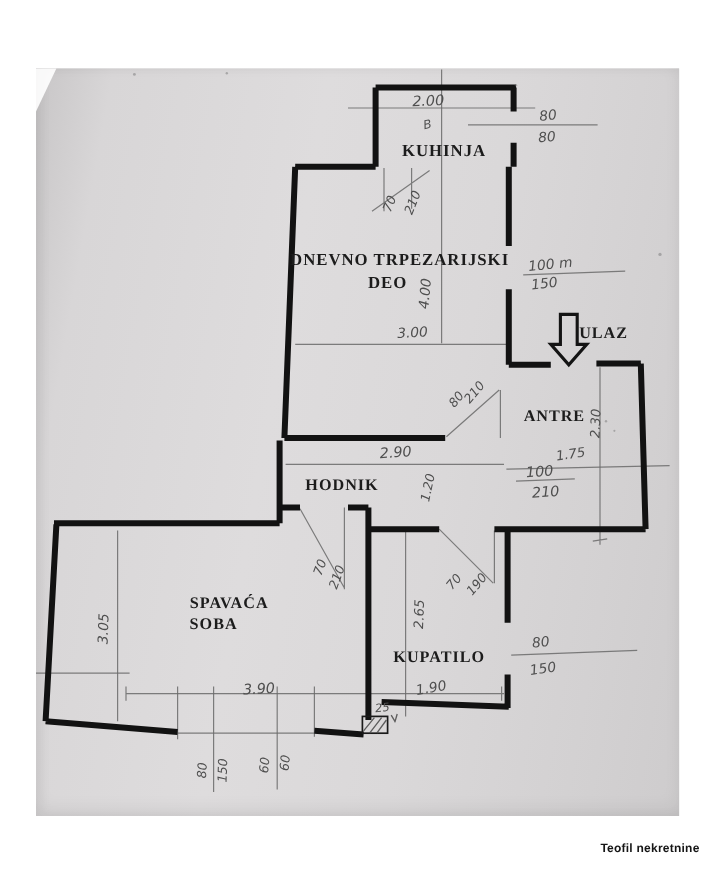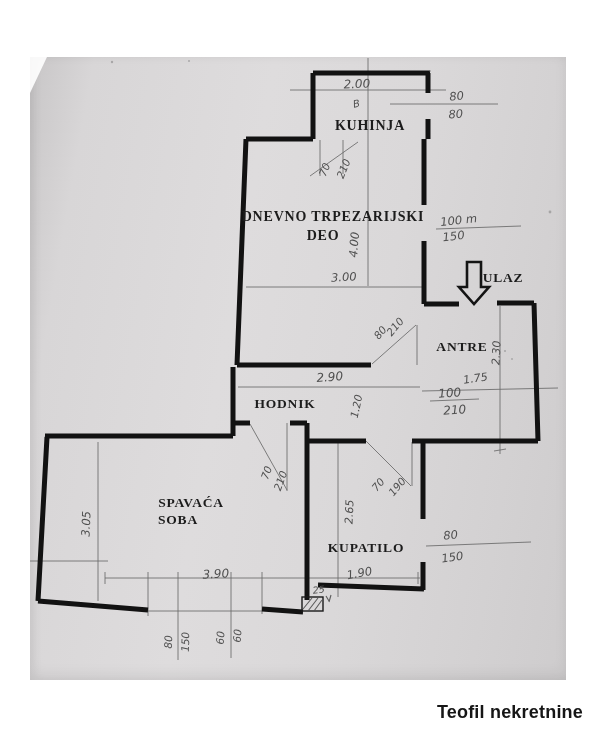--- a/index.html
+++ b/index.html
@@ -8,21 +8,21 @@
   .paper{position:absolute;left:30px;top:57px;width:536px;height:623px;
          background:linear-gradient(100deg,#c8c6c7 0%,#d8d6d7 10%,#dedcdd 38%,#dad8d9 62%,#d3d1d2 85%,#cecccd 100%);
          box-shadow:inset 0 -6px 14px rgba(0,0,0,0.06), inset 4px 0 10px rgba(0,0,0,0.05);}
   svg{position:absolute;left:0;top:0;}
   .wall{stroke:#121212;stroke-width:5;fill:none;stroke-linecap:butt;}
   .thin{stroke:#6a6a6a;stroke-width:1;fill:none;opacity:.85;}
   .pen{stroke:#4f4f4f;stroke-width:1.1;fill:none;opacity:.9;}
   .room-label{font-family:"Liberation Serif",serif;font-weight:bold;fill:#1c1c1c;
               letter-spacing:0.8px;text-anchor:middle;}
   .dim{font-family:"DejaVu Sans",sans-serif;font-style:italic;fill:#4f4f4f;text-anchor:middle;}
-  .watermark{position:absolute;right:17px;top:702px;font-size:18px;font-weight:600;
+  .watermark{position:absolute;right:17px;top:702px;font-size:10px;font-weight:600;
              color:#161616;letter-spacing:0.2px;}
   .corner-fold{position:absolute;left:30px;top:57px;width:0;height:0;
                border-top:36px solid #ffffff;border-right:17px solid transparent;opacity:.9;}
 </style>
 </head>
 <body>
 
 <div class="stage">
   <div class="paper"></div>
   <div class="corner-fold"></div>

